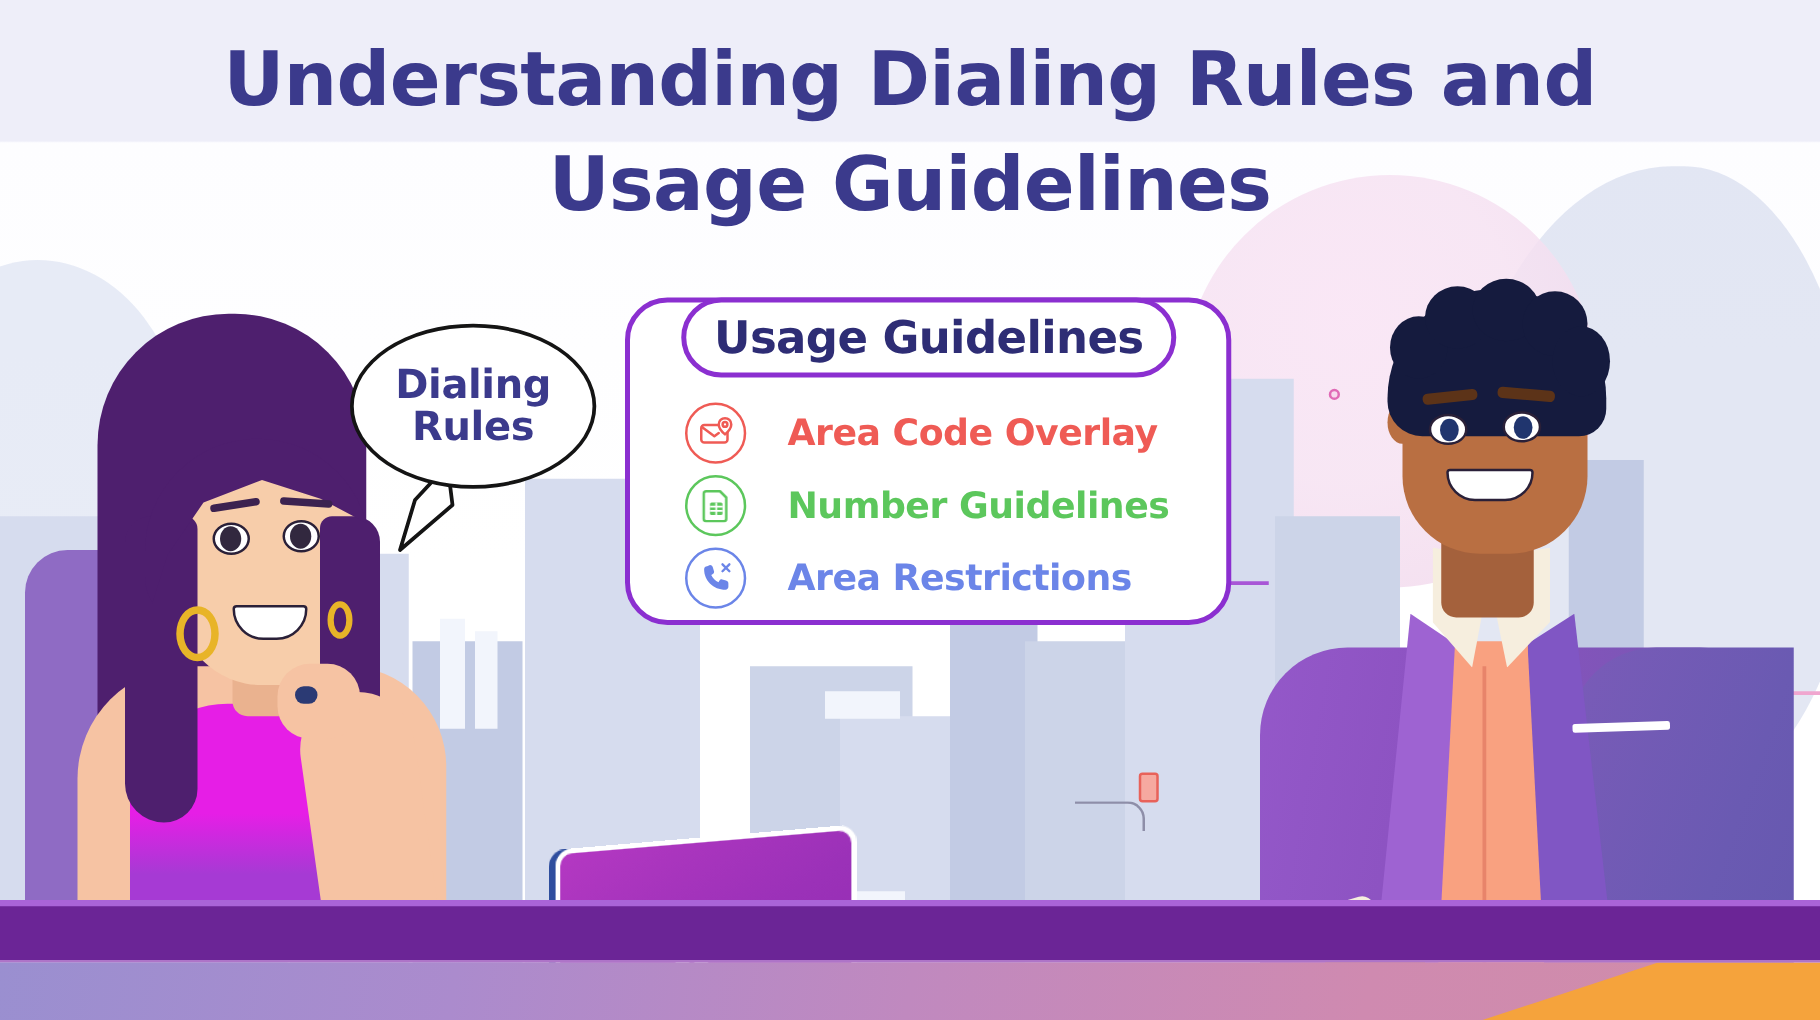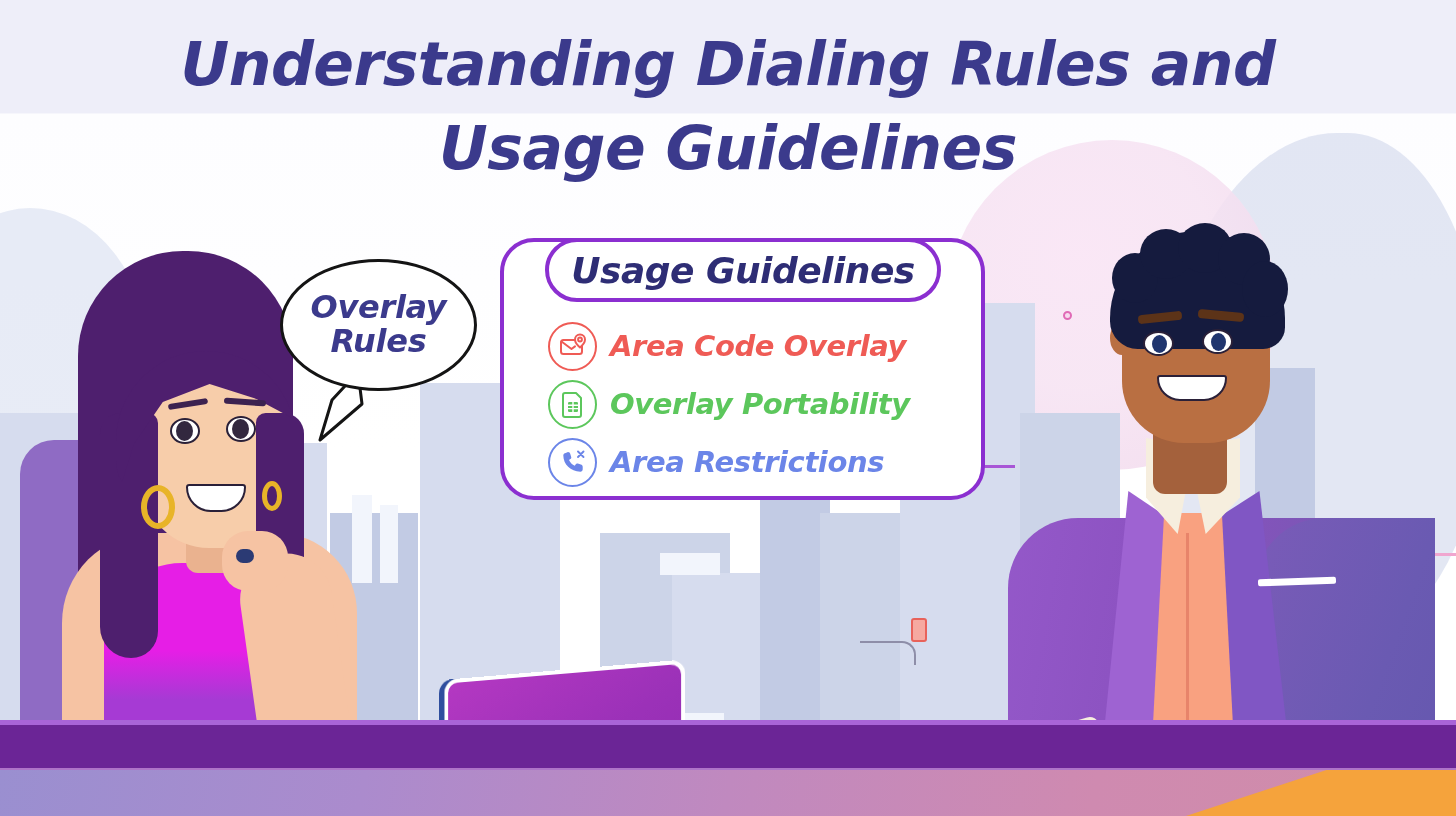--- a/index.html
+++ b/index.html
@@ -7,21 +7,20 @@
     width:1456px; height:816px;
     font-family:"DejaVu Sans", sans-serif;
     overflow:hidden;
     background:#ffffff;
   }
   #stage {
     position:relative;
     width:1456px; height:816px;
     overflow:hidden;
     background:linear-gradient(180deg,#eeeef9 0%,#eeeef9 13.8%,#fdfdff 14%,#ffffff 55%);
-    font-style:italic;
   }
 
   
   .header-band {
     position:absolute; left:0; top:0; width:1456px; height:113px;
     background:#eeeef9;
   }
   .page-title {
     position:absolute; left:0; top:22px; width:1456px;
     text-align:center;
@@ -323,20 +322,21 @@
   .card-item { display:flex; align-items:center; gap:13px; height:48px; }
   .item-icon {
     width:49px; height:49px; flex:0 0 49px;
     border-radius:50%;
     display:flex; align-items:center; justify-content:center;
   }
   .item-label {
     font-family:"DejaVu Sans", sans-serif;
     font-weight:700; font-size:29px; letter-spacing:-0.4px;
     white-space:nowrap;
+    margin-left:20px;
   }
 </style>
 </head>
 <body>
 
 <div id="stage">
 
   <div class="scene">
 
     <div class="blob-left"></div>
@@ -445,21 +445,21 @@
   <div class="header-band"></div>
   <h1 class="page-title">Understanding Dialing Rules and
 Usage Guidelines</h1>
 
   <svg class="bubble-tail" viewBox="0 0 46 74">
     <path d="M 40 2 L 44 34 L 2 70 L 14 30 Z" fill="#ffffff" stroke="#141414" stroke-width="3" stroke-linejoin="round"></path>
     <rect x="8" y="0" width="34" height="8" fill="#ffffff"></rect>
   </svg>
 
   <div class="bubble">
-    <div class="bubble-text">Overlay
+    <div class="bubble-text">Dialing
 Rules</div>
   </div>
 
   <div class="card"></div>
 
   <div class="card-pill">
     <span class="card-pill-text">Usage Guidelines</span>
   </div>
 
   <div class="card-list">
@@ -477,21 +477,21 @@
     </div>
 
     <div class="card-item">
       <span class="item-icon" style="border:2.5px solid #5CC75C;">
         <svg width="28" height="28" viewBox="0 0 28 28" fill="none" stroke="#5CC75C" stroke-width="2" stroke-linejoin="round">
           <path d="M6 3 h11 l5 5 v17 a2 2 0 0 1 -2 2 h-14 a2 2 0 0 1 -2 -2 v-20 a2 2 0 0 1 2 -2 z"></path>
           <rect x="9" y="12" width="10" height="10" rx="1.2" fill="#5CC75C" stroke="none"></rect>
           <path d="M14 12 v10 M9 15.2 h10 M9 18.6 h10" stroke="#ffffff" stroke-width="1.4"></path>
         </svg>
       </span>
-      <span class="item-label" style="color:#5CC75C;">Overlay Portability</span>
+      <span class="item-label" style="color:#5CC75C;">Number Guidelines</span>
     </div>
 
     <div class="card-item">
       <span class="item-icon" style="border:2.5px solid #6B85E8;">
         <svg width="28" height="28" viewBox="0 0 28 28" fill="none" stroke="#6B85E8" stroke-width="2" stroke-linecap="round">
           <path d="M9 4 c1.3 0 2 .8 2.3 1.9 l.9 3 c.3 1 -.1 1.7 -.9 2.2 l-1.3 .8 c1.2 2.6 3.2 4.6 5.8 5.8 l.8 -1.3 c.5 -.8 1.2 -1.2 2.2 -.9 l3 .9 c1.1 .3 1.9 1 1.9 2.3 v2.6 c0 1.3 -1 2.4 -2.3 2.4 C11.6 23.7 4.3 16.4 4.3 7.3 C4.3 6 5.4 5 6.7 5 z" fill="#6B85E8" stroke="none"></path>
           <path d="M19 3.5 L24.5 9 M24.5 3.5 L19 9" stroke-width="1.9"></path>
         </svg>
       </span>
       <span class="item-label" style="color:#6B85E8;">Area Restrictions</span>

